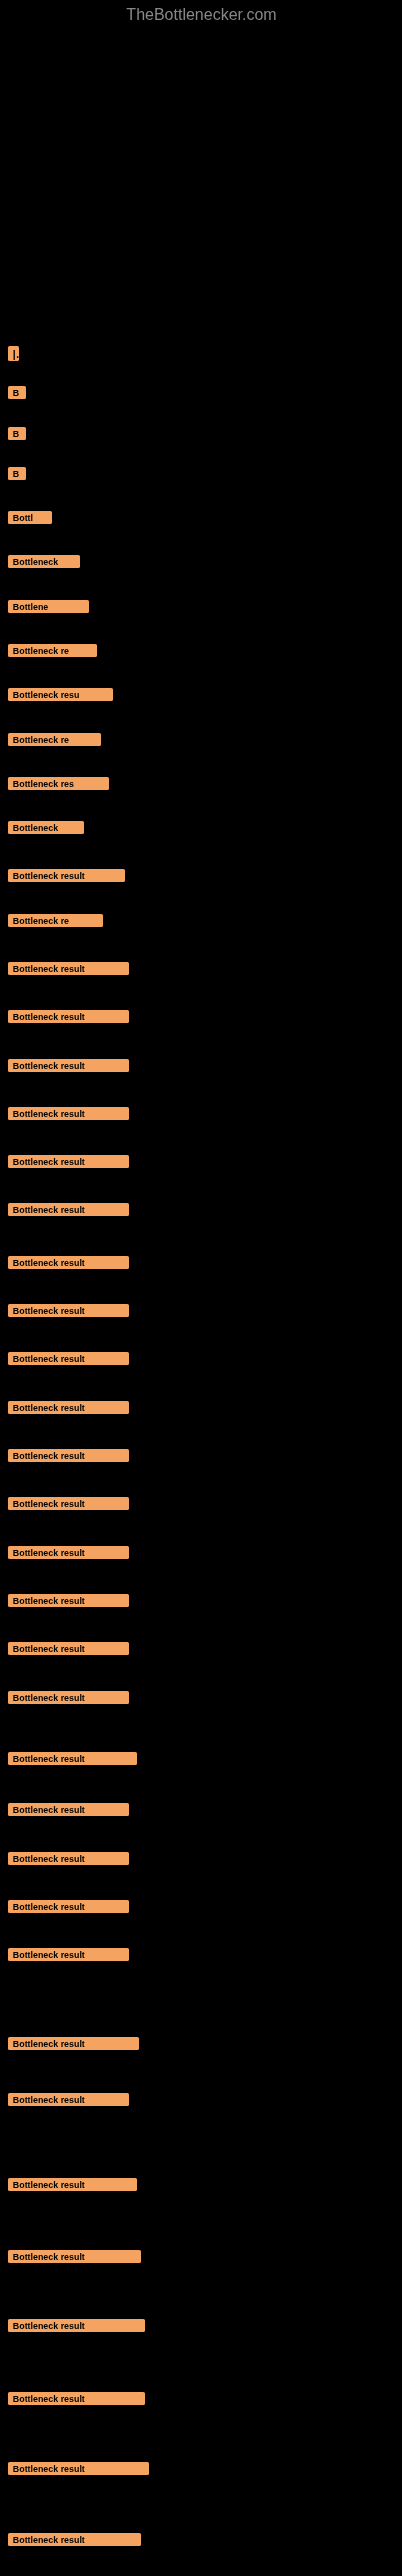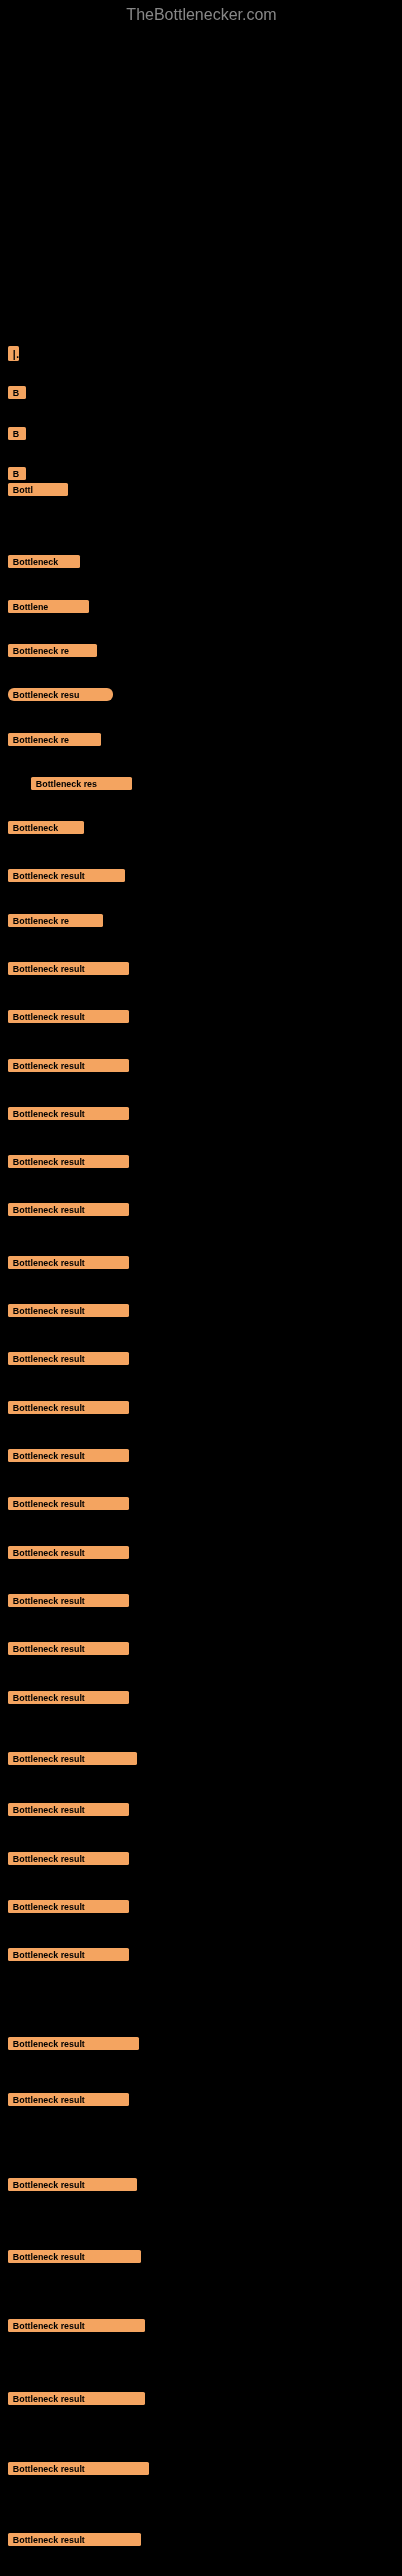--- a/index.html
+++ b/index.html
@@ -36,27 +36,27 @@
 </head>
 <body>
 
 <span class="site-title">TheBottlenecker.com</span>
 
 <div id="badges-container">
     <div class="bottleneck-badge" style="top: 346px; left: 8px; width: 11.3px; font-size: 10.5px;">|</div>
     <div class="bottleneck-badge" style="top: 386px; left: 8px; width: 17.7px; font-size: 8.9px;">B</div>
     <div class="bottleneck-badge" style="top: 427px; left: 8px; width: 17.7px; font-size: 8.9px;">B</div>
     <div class="bottleneck-badge" style="top: 467px; left: 8px; width: 17.7px; font-size: 8.9px;">B</div>
-    <div class="bottleneck-badge" style="top: 483px; left: 8px; width: 60px; font-size: 8.9px;">Bottl</div>
+    <div class="bottleneck-badge" style="top: 511px; left: 8px; width: 44px; font-size: 8.9px;">Bottl</div>
     <div class="bottleneck-badge" style="top: 555px; left: 8px; width: 72px; font-size: 8.9px;">Bottleneck</div>
     <div class="bottleneck-badge" style="top: 600px; left: 8px; width: 81px; font-size: 8.9px;">Bottlene</div>
     <div class="bottleneck-badge" style="top: 644px; left: 8px; width: 89px; font-size: 8.9px;">Bottleneck re</div>
-    <div class="bottleneck-badge" style="top: 688px; left: 8px; width: 105px; font-size: 8.9px; border-radius: 6px;">Bottleneck resu</div>
+    <div class="bottleneck-badge" style="top: 688px; left: 8px; width: 105px; font-size: 8.9px;">Bottleneck resu</div>
     <div class="bottleneck-badge" style="top: 733px; left: 8px; width: 93px; font-size: 8.9px;">Bottleneck re</div>
-    <div class="bottleneck-badge" style="top: 777px; left: 8px; width: 101px; font-size: 8.9px; margin-left: 23px;">Bottleneck res</div>
+    <div class="bottleneck-badge" style="top: 777px; left: 8px; width: 101px; font-size: 8.9px;">Bottleneck res</div>
     <div class="bottleneck-badge" style="top: 821px; left: 8px; width: 76px; font-size: 8.9px;">Bottleneck</div>
     <div class="bottleneck-badge" style="top: 869px; left: 8px; width: 117px; font-size: 8.9px;">Bottleneck result</div>
     <div class="bottleneck-badge" style="top: 914px; left: 8px; width: 95px; font-size: 8.9px;">Bottleneck re</div>
     <div class="bottleneck-badge" style="top: 962px; left: 8px; width: 121px; font-size: 8.9px;">Bottleneck result</div>
     <div class="bottleneck-badge" style="top: 1010px; left: 8px; width: 121px; font-size: 8.9px;">Bottleneck result</div>
     <div class="bottleneck-badge" style="top: 1059px; left: 8px; width: 121px; font-size: 8.9px;">Bottleneck result</div>
     <div class="bottleneck-badge" style="top: 1107px; left: 8px; width: 121px; font-size: 8.9px;">Bottleneck result</div>
     <div class="bottleneck-badge" style="top: 1155px; left: 8px; width: 121px; font-size: 8.9px;">Bottleneck result</div>
     <div class="bottleneck-badge" style="top: 1203px; left: 8px; width: 121px; font-size: 8.9px;">Bottleneck result</div>
     <div class="bottleneck-badge" style="top: 1256px; left: 8px; width: 121px; font-size: 8.9px;">Bottleneck result</div>

